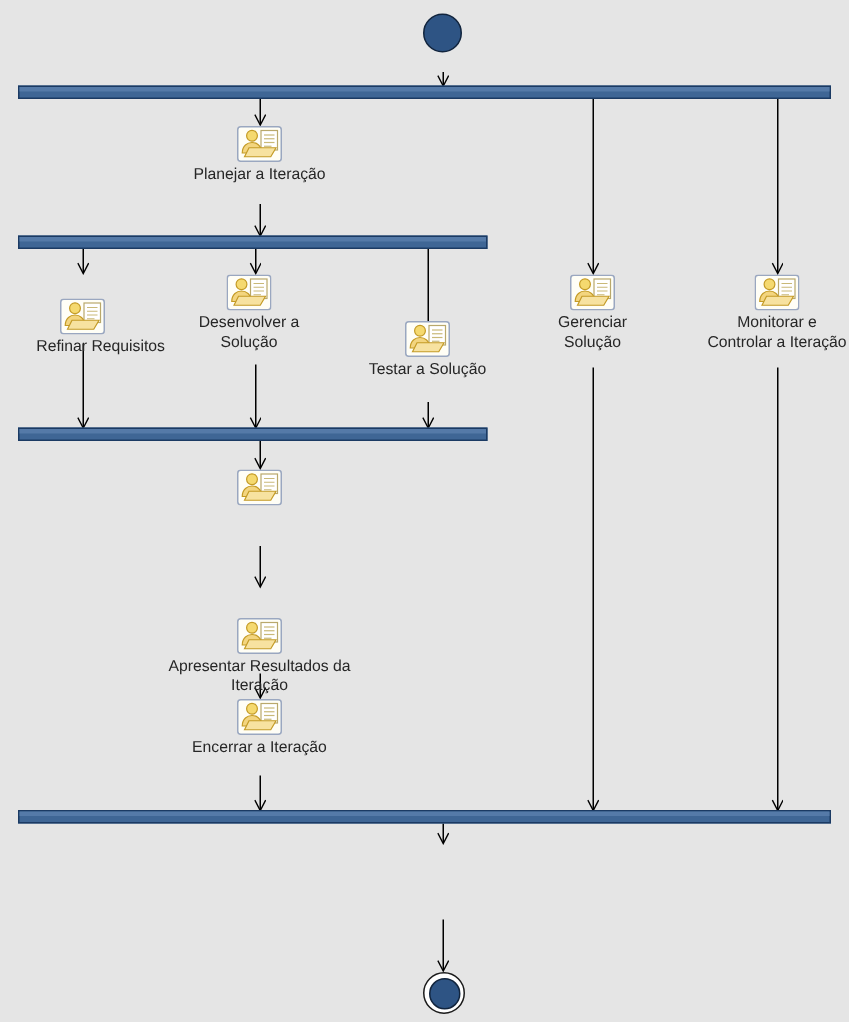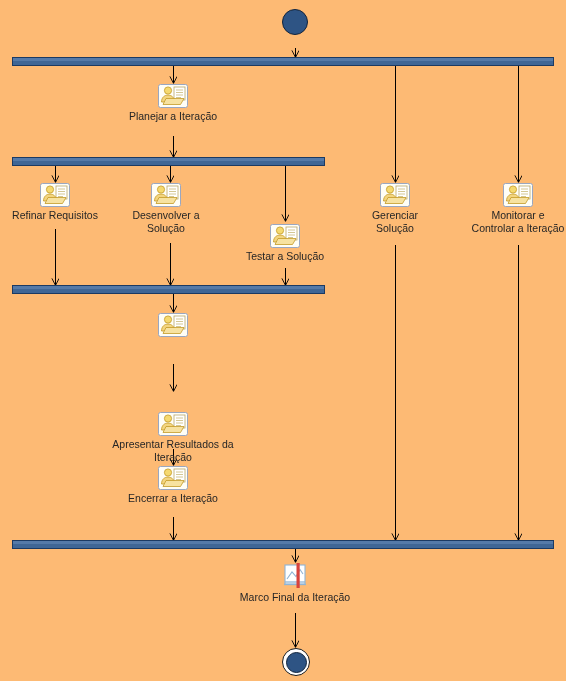--- a/index.html
+++ b/index.html
@@ -7,21 +7,21 @@
     padding: 0;
     background: #ffffff;
   }
   body {
     font-family: "Liberation Sans", sans-serif;
   }
   #diagram {
     position: relative;
     width: 566px;
     height: 681px;
-    background: #fdba74;
+    background: #e5e5e5;
     overflow: hidden;
   }
   .svg-layer {
     position: absolute;
     left: 0;
     top: 0;
     width: 566px;
     height: 681px;
   }
   .node {
@@ -164,21 +164,21 @@
         <line x1="18" y1="11" x2="25" y2="11"></line>
         <line x1="18" y1="13.5" x2="23" y2="13.5"></line>
       </g>
       <circle cx="10" cy="6.5" r="3.6" fill="#f5d96f" stroke="#c49b26" stroke-width="0.8"></circle>
       <path d="M3.5,18 C3.5,13 7,11 10,11 C13,11 16.5,13 16.5,18 Z" fill="#f3d57f" stroke="#c49b26" stroke-width="0.8"></path>
       <path d="M5,20.5 L8,14.5 L26,14.5 L22.5,20.5 Z" fill="#f7e2a0" stroke="#c49b26" stroke-width="0.8"></path>
     </svg>
     <span class="node-label">Planejar a Iteração</span>
   </div>
 
-  <div class="node" style="left:0px; top:183px; width:110px;">
+  <div class="node" style="left:0px; top:199px; width:110px;text-align:right;">
     <svg class="node-icon" width="30" height="24" viewBox="0 0 30 24">
       <rect x="0.5" y="0.5" width="29" height="23" rx="2" fill="#fffef6" stroke="#9aa7c0"></rect>
       <rect x="16" y="3" width="11" height="13" fill="#ffffff" stroke="#b9a86b" stroke-width="0.8"></rect>
       <g stroke="#c9b978" stroke-width="0.8">
         <line x1="18" y1="6" x2="25" y2="6"></line>
         <line x1="18" y1="8.5" x2="25" y2="8.5"></line>
         <line x1="18" y1="11" x2="25" y2="11"></line>
         <line x1="18" y1="13.5" x2="23" y2="13.5"></line>
       </g>
       <circle cx="10" cy="6.5" r="3.6" fill="#f5d96f" stroke="#c49b26" stroke-width="0.8"></circle>
@@ -199,21 +199,21 @@
         <line x1="18" y1="13.5" x2="23" y2="13.5"></line>
       </g>
       <circle cx="10" cy="6.5" r="3.6" fill="#f5d96f" stroke="#c49b26" stroke-width="0.8"></circle>
       <path d="M3.5,18 C3.5,13 7,11 10,11 C13,11 16.5,13 16.5,18 Z" fill="#f3d57f" stroke="#c49b26" stroke-width="0.8"></path>
       <path d="M5,20.5 L8,14.5 L26,14.5 L22.5,20.5 Z" fill="#f7e2a0" stroke="#c49b26" stroke-width="0.8"></path>
     </svg>
     <span class="node-label">Desenvolver a
 Solução</span>
   </div>
 
-  <div class="node" style="left:230px; top:224px; width:110px;text-align:center;">
+  <div class="node" style="left:230px; top:214px; width:110px;text-align:center;">
     <svg class="node-icon" width="30" height="24" viewBox="0 0 30 24">
       <rect x="0.5" y="0.5" width="29" height="23" rx="2" fill="#fffef6" stroke="#9aa7c0"></rect>
       <rect x="16" y="3" width="11" height="13" fill="#ffffff" stroke="#b9a86b" stroke-width="0.8"></rect>
       <g stroke="#c9b978" stroke-width="0.8">
         <line x1="18" y1="6" x2="25" y2="6"></line>
         <line x1="18" y1="8.5" x2="25" y2="8.5"></line>
         <line x1="18" y1="11" x2="25" y2="11"></line>
         <line x1="18" y1="13.5" x2="23" y2="13.5"></line>
       </g>
       <circle cx="10" cy="6.5" r="3.6" fill="#f5d96f" stroke="#c49b26" stroke-width="0.8"></circle>
@@ -303,24 +303,14 @@
         <line x1="18" y1="11" x2="25" y2="11"></line>
         <line x1="18" y1="13.5" x2="23" y2="13.5"></line>
       </g>
       <circle cx="10" cy="6.5" r="3.6" fill="#f5d96f" stroke="#c49b26" stroke-width="0.8"></circle>
       <path d="M3.5,18 C3.5,13 7,11 10,11 C13,11 16.5,13 16.5,18 Z" fill="#f3d57f" stroke="#c49b26" stroke-width="0.8"></path>
       <path d="M5,20.5 L8,14.5 L26,14.5 L22.5,20.5 Z" fill="#f7e2a0" stroke="#c49b26" stroke-width="0.8"></path>
     </svg>
     <span class="node-label">Encerrar a Iteração</span>
   </div>
 
-  <div class="node" style="left:210px; top:563px; width:170px;">
-    <svg class="node-icon" width="30" height="26" viewBox="0 0 30 26">
-      <rect x="5" y="2" width="20" height="19" fill="#ffffff" stroke="#8fb4d6" stroke-width="1.1"></rect>
-      <path d="M7,16 L12,9 L16,13.5 L20,6.5 L23,11" fill="none" stroke="#8fb4d6" stroke-width="1.1"></path>
-      <line x1="5" y1="19" x2="25" y2="19" stroke="#8fb4d6" stroke-width="1.3"></line>
-      <line x1="4" y1="21.5" x2="26" y2="21.5" stroke="#8fb4d6" stroke-width="1.3"></line>
-      <rect x="16.5" y="0" width="3.2" height="25" fill="#d8423c"></rect>
-    </svg>
-    <span class="node-label">Marco Final da Iteração</span>
-  </div>
 
 </div>
 
 </body></html>

